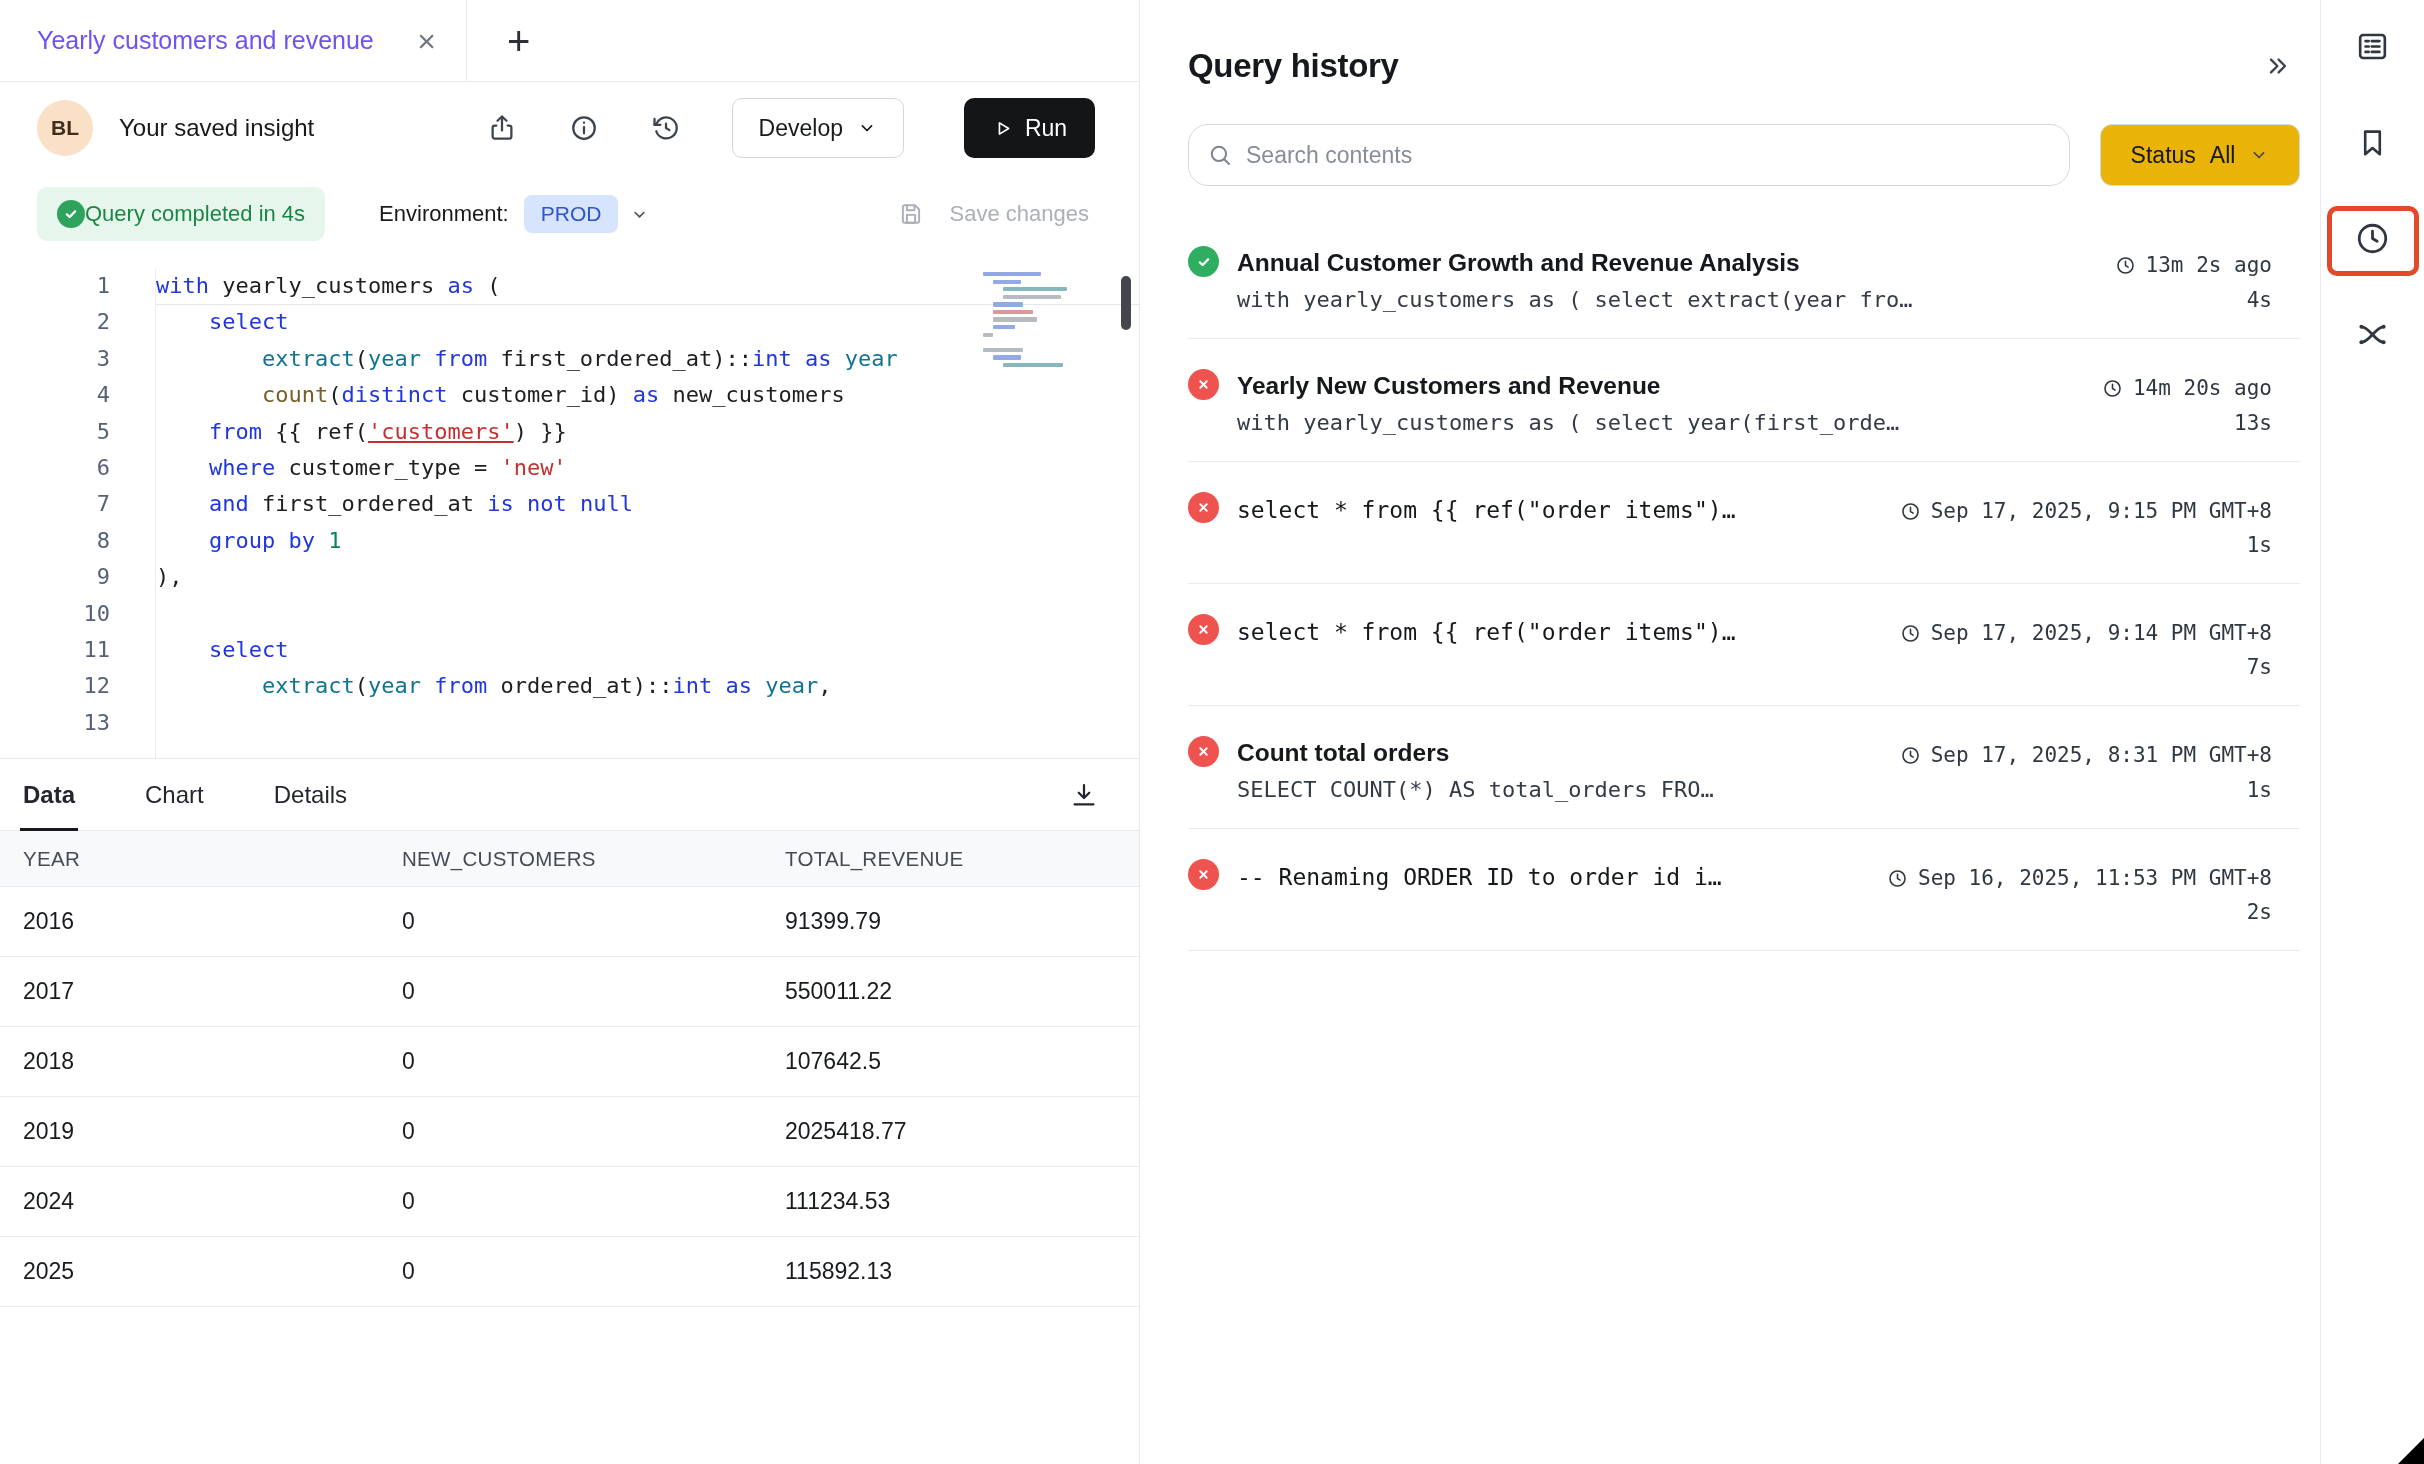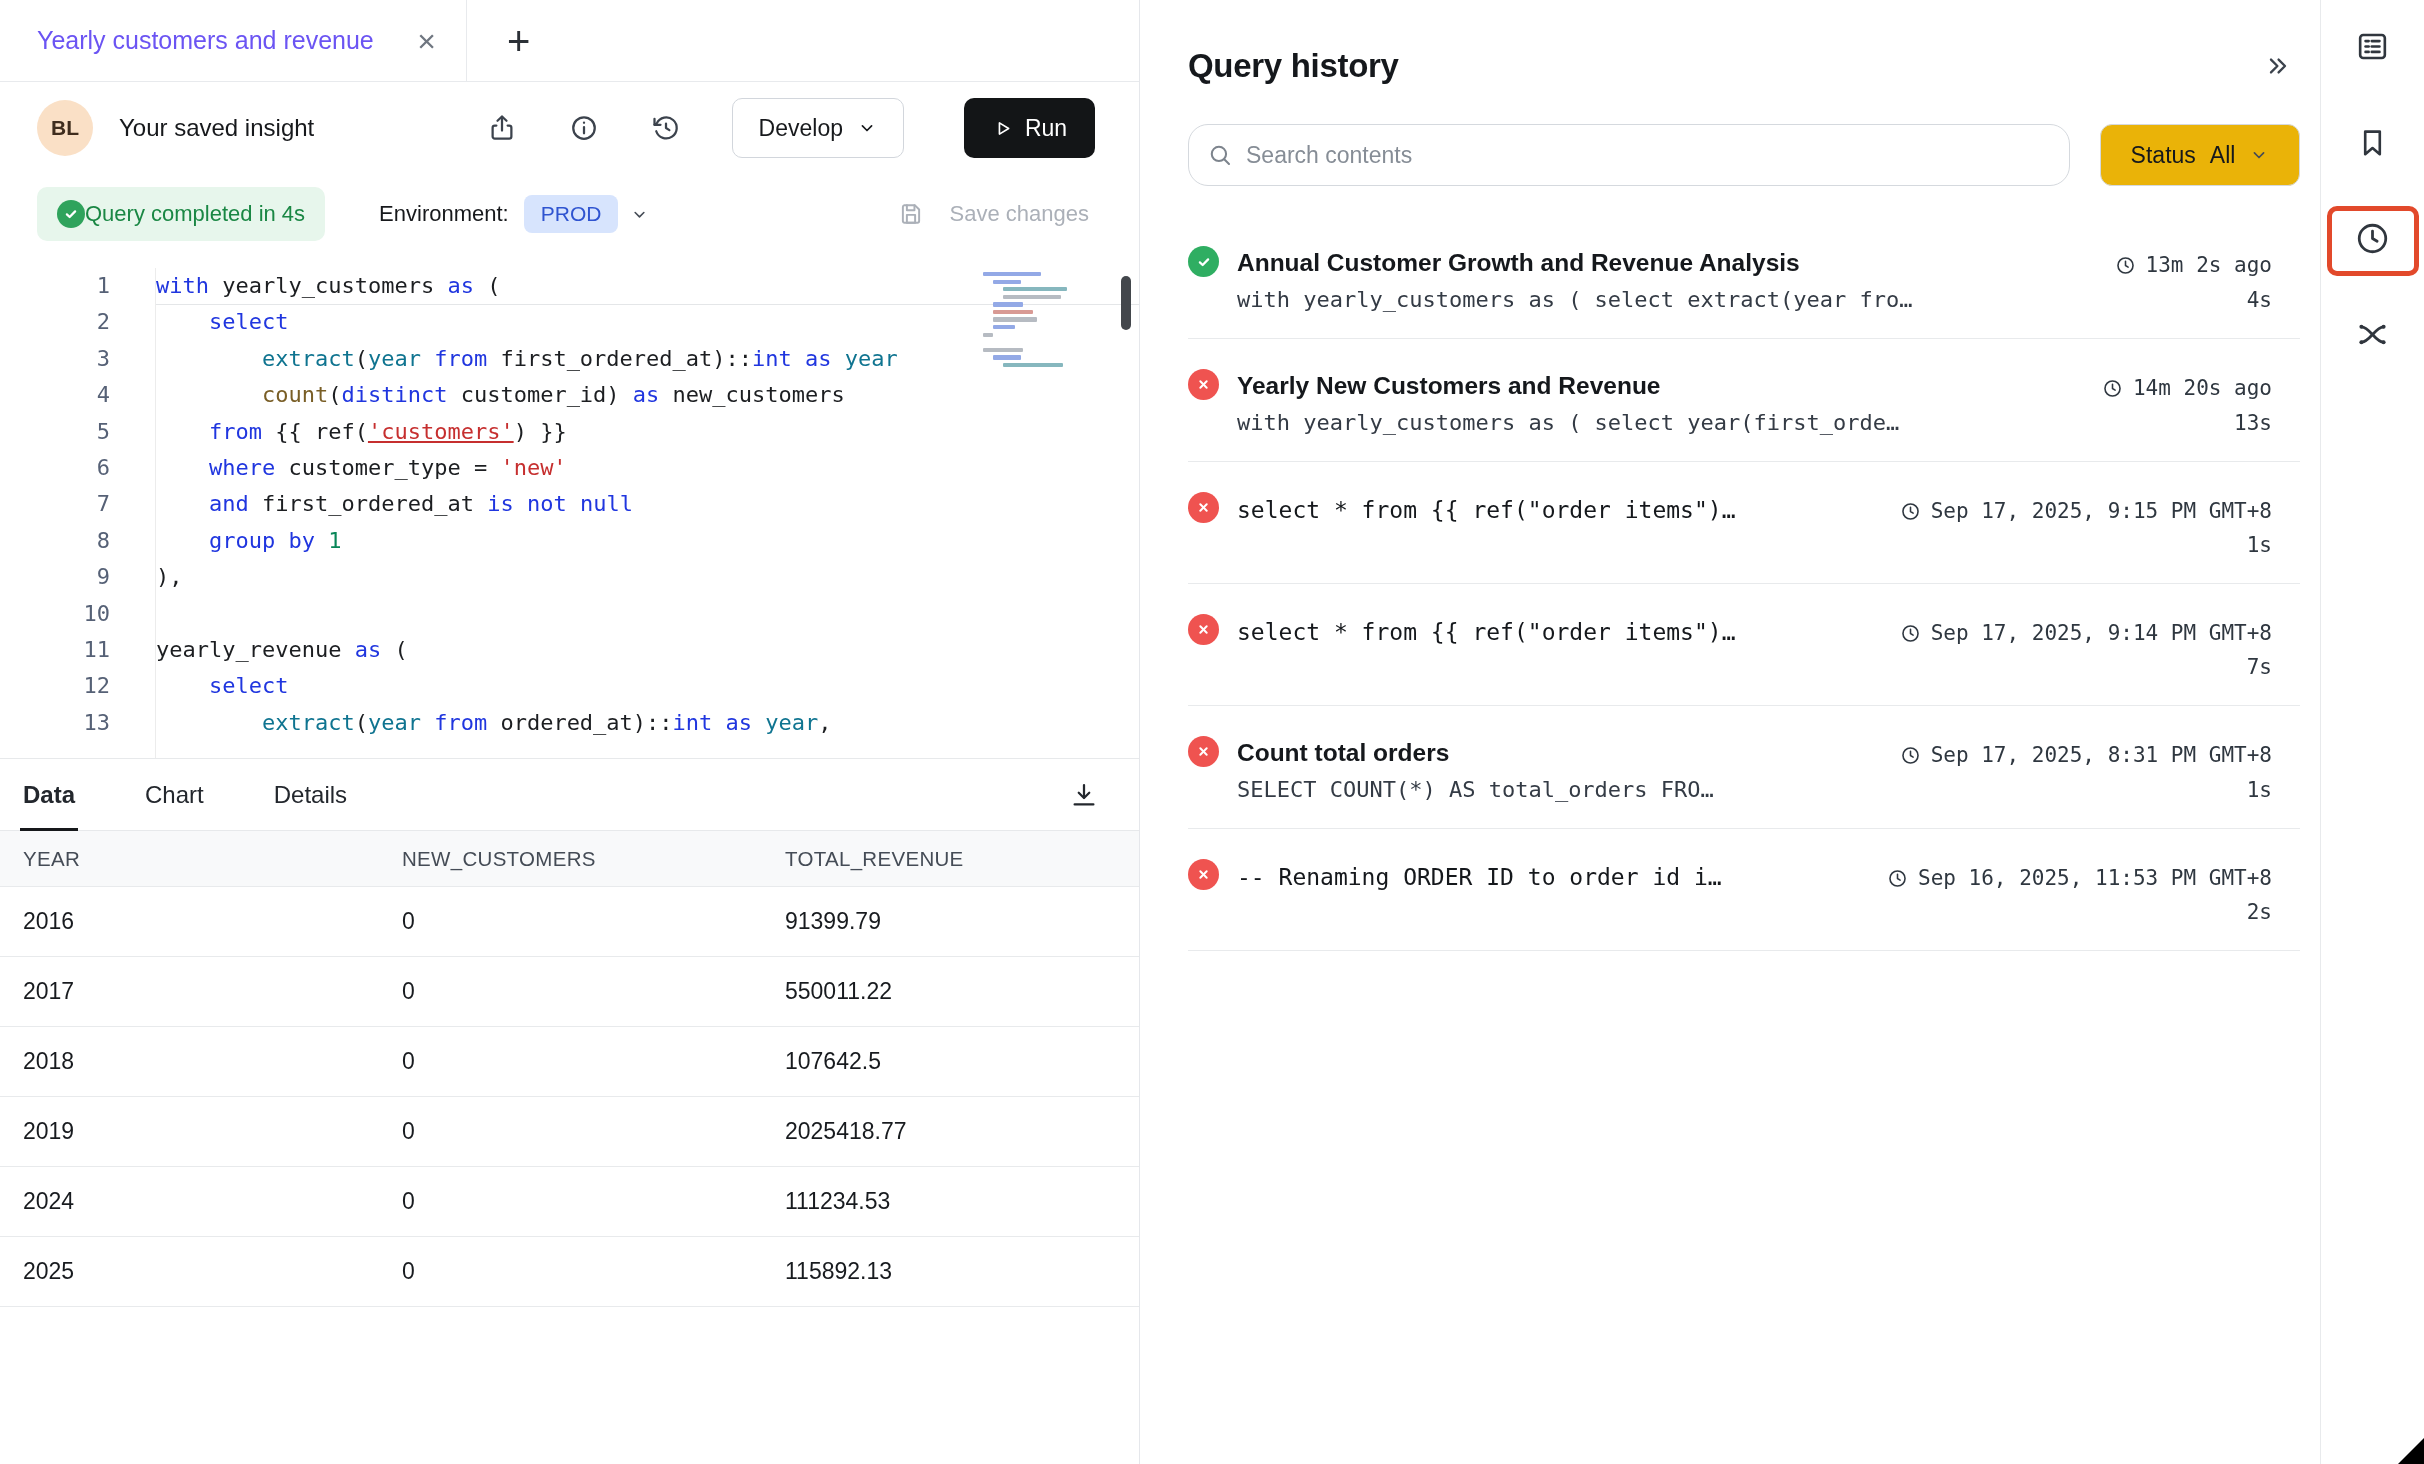--- a/index.html
+++ b/index.html
@@ -223,21 +223,20 @@
           <div class="cl"><span class="tk-kw">with</span><span class="tk-pl"> yearly_customers </span><span class="tk-kw">as</span><span class="tk-pl"> (</span></div>
           <div class="cl"><span class="tk-pl">    </span><span class="tk-kw">select</span></div>
           <div class="cl"><span class="tk-pl">        </span><span class="tk-fn2">extract</span><span class="tk-pl">(</span><span class="tk-fn2">year</span><span class="tk-pl"> </span><span class="tk-kw">from</span><span class="tk-pl"> first_ordered_at)::</span><span class="tk-kw">int</span><span class="tk-pl"> </span><span class="tk-kw">as</span><span class="tk-pl"> </span><span class="tk-fn2">year</span></div>
           <div class="cl"><span class="tk-pl">        </span><span class="tk-fn">count</span><span class="tk-pl">(</span><span class="tk-kw">distinct</span><span class="tk-pl"> customer_id) </span><span class="tk-kw">as</span><span class="tk-pl"> new_customers</span></div>
           <div class="cl"><span class="tk-pl">    </span><span class="tk-kw">from</span><span class="tk-pl"> {{ ref(</span><span class="tk-ref">'customers'</span><span class="tk-pl">) }}</span></div>
           <div class="cl"><span class="tk-pl">    </span><span class="tk-kw">where</span><span class="tk-pl"> customer_type = </span><span class="tk-str">'new'</span></div>
           <div class="cl"><span class="tk-pl">    </span><span class="tk-kw">and</span><span class="tk-pl"> first_ordered_at </span><span class="tk-kw">is</span><span class="tk-pl"> </span><span class="tk-kw">not</span><span class="tk-pl"> </span><span class="tk-kw">null</span></div>
           <div class="cl"><span class="tk-pl">    </span><span class="tk-kw">group by</span><span class="tk-pl"> </span><span class="tk-num">1</span></div>
           <div class="cl"><span class="tk-pl">),</span></div>
           <div class="cl">&nbsp;</div>
-          <div class="cl"><span class="tk-pl">yearly_revenue </span><span class="tk-kw">as</span><span class="tk-pl"> (</span></div>
           <div class="cl"><span class="tk-pl">    </span><span class="tk-kw">select</span></div>
           <div class="cl"><span class="tk-pl">        </span><span class="tk-fn2">extract</span><span class="tk-pl">(</span><span class="tk-fn2">year</span><span class="tk-pl"> </span><span class="tk-kw">from</span><span class="tk-pl"> ordered_at)::</span><span class="tk-kw">int</span><span class="tk-pl"> </span><span class="tk-kw">as</span><span class="tk-pl"> </span><span class="tk-fn2">year</span><span class="tk-pl">,</span></div>
         </div>
       <div class="minimap">
           <div class="mm-row">
             <div class="mm-bar" style="margin-left: 0px; width: 58px; background: rgb(147, 169, 230);"></div>
           </div>
           <div class="mm-row">
             <div class="mm-bar" style="margin-left: 10px; width: 28px; background: rgb(147, 169, 230);"></div>
           </div>

